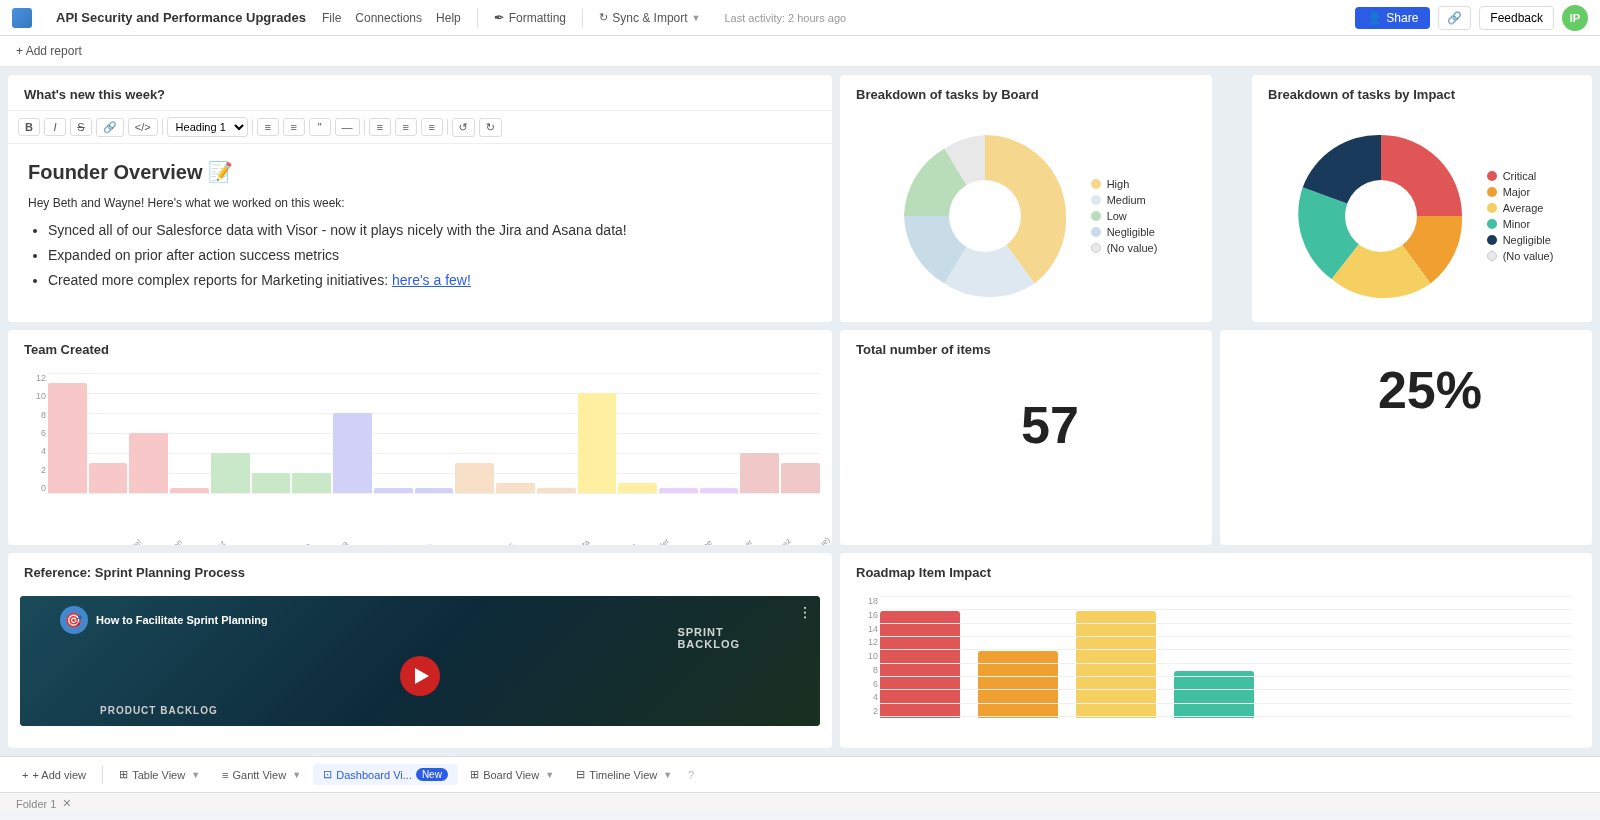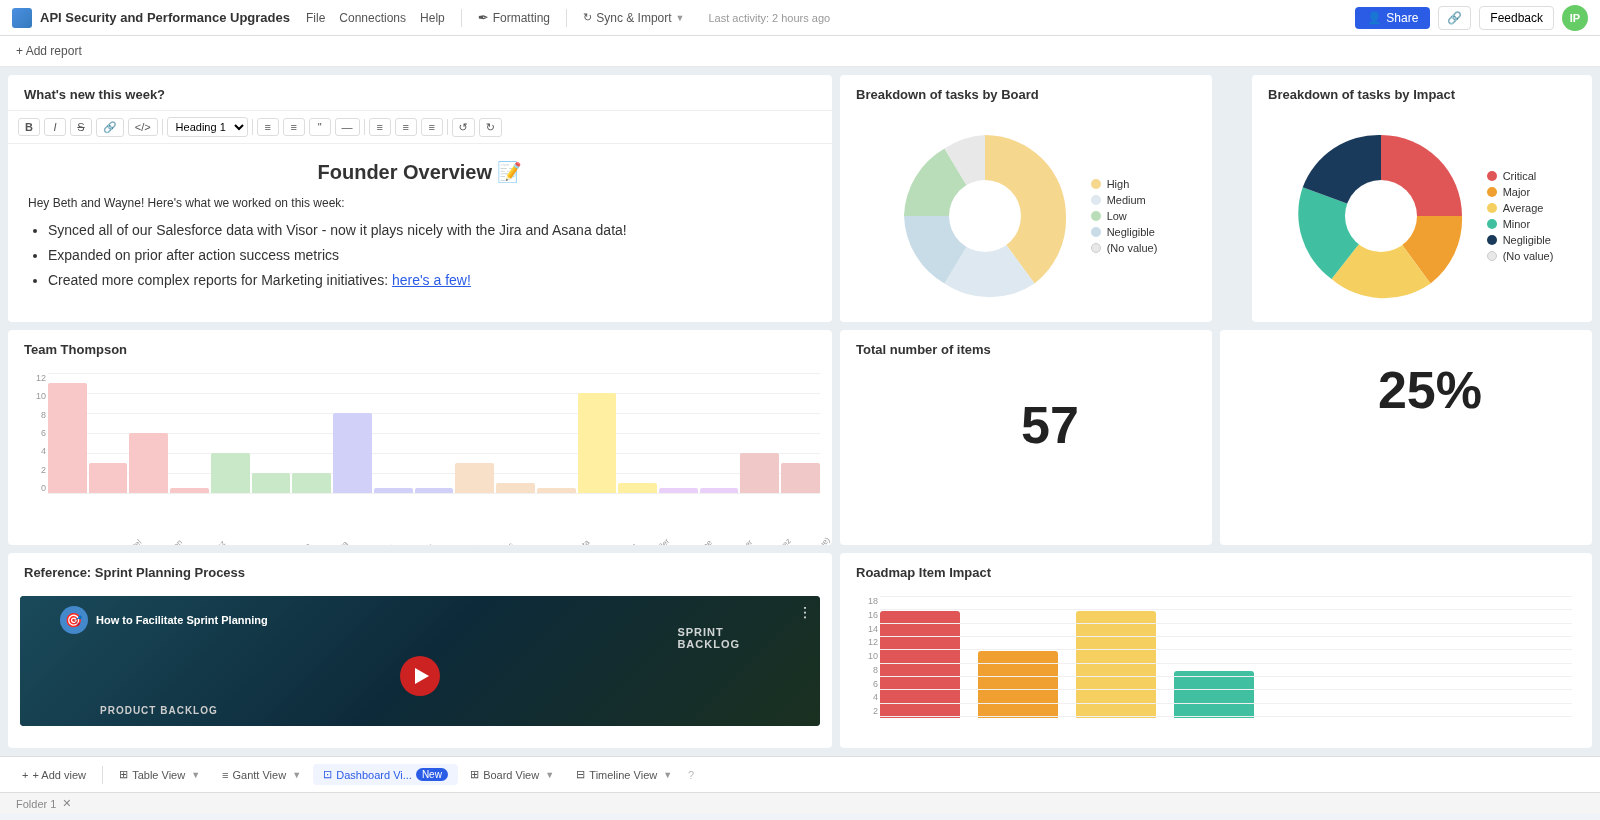--- a/index.html
+++ b/index.html
@@ -1,20 +1,20 @@
 <!DOCTYPE html>
 <html><head>
   <meta charset="utf-8">
   <style>
     * { box-sizing: border-box; margin: 0; padding: 0; }
     body { font-family: -apple-system, BlinkMacSystemFont, 'Segoe UI', sans-serif; background: #f0f4f8; font-size: 13px; color: #333; }
 
     
     .topbar { display: flex; align-items: center; background: #fff; border-bottom: 1px solid #ddd; padding: 0 12px; height: 36px; gap: 16px; }
-    .topbar-logo { display: flex; align-items: center; gap: 8px; font-weight: 600; font-size: 13px; color: #333; }
+    .topbar-logo { display: flex; align-items: center; gap: 24px; font-weight: 600; font-size: 13px; color: #333; }
     .logo-icon { width: 20px; height: 20px; background: linear-gradient(135deg, #4a90e2, #357abd); border-radius: 3px; }
     .topbar-nav { display: flex; gap: 14px; font-size: 12px; color: #555; }
     .topbar-nav span { cursor: pointer; }
     .topbar-divider { width: 1px; height: 18px; background: #ddd; }
     .topbar-formatting { display: flex; align-items: center; gap: 4px; font-size: 12px; color: #555; }
     .topbar-sync { display: flex; align-items: center; gap: 4px; font-size: 12px; color: #555; }
     .topbar-activity { font-size: 11px; color: #999; margin-left: 8px; }
     .topbar-right { margin-left: auto; display: flex; align-items: center; gap: 8px; }
     .btn-share { background: #2b5ce6; color: #fff; border: none; border-radius: 4px; padding: 4px 12px; font-size: 12px; cursor: pointer; display: flex; align-items: center; gap: 4px; }
     .btn-link { background: #fff; border: 1px solid #ddd; border-radius: 4px; padding: 4px 8px; font-size: 12px; cursor: pointer; }
@@ -32,21 +32,21 @@
     .card { background: #fff; margin: 4px; border-radius: 4px; overflow: hidden; }
     .card-header { font-size: 13px; font-weight: 600; color: #333; padding: 12px 16px 8px; }
 
     
     .whats-new { grid-column: 1; grid-row: 1; }
     .editor-toolbar { display: flex; align-items: center; gap: 4px; padding: 6px 10px; border-bottom: 1px solid #eee; border-top: 1px solid #eee; flex-wrap: wrap; }
     .tb-btn { background: none; border: 1px solid #ddd; border-radius: 3px; padding: 2px 6px; font-size: 11px; cursor: pointer; color: #555; min-width: 22px; text-align: center; }
     .tb-select { background: #fff; border: 1px solid #ddd; border-radius: 3px; padding: 2px 4px; font-size: 11px; }
     .tb-divider { width: 1px; height: 16px; background: #ddd; }
     .editor-content { padding: 16px 20px; }
-    .editor-title { text-align: center; font-size: 20px; font-weight: 700; margin-bottom: 12px; }
+    .editor-title { font-size: 20px; font-weight: 700; margin-bottom: 12px; }
     .editor-intro { font-size: 12px; color: #333; margin-bottom: 8px; }
     .editor-list { list-style: disc; padding-left: 20px; font-size: 14px; color: #333; line-height: 1.8; }
     .link-text { color: #2b5ce6; text-decoration: underline; cursor: pointer; }
 
     
     .team-capacity { grid-column: 1; grid-row: 2; }
     .bar-chart { padding: 8px 12px 4px; height: 180px; position: relative; }
 
     
     .effort-chart { grid-column: 2; grid-row: 1; }
@@ -241,21 +241,21 @@
         </div>
         <div class="legend-item">
           <div class="legend-dot" style="background:#e8e8e8; border:1px solid #ccc;"></div>
           <span>(No value)</span>
         </div>
       </div>
     </div>
   </div>
 
   <div class="card team-capacity">
-    <div class="card-header">Team Thompson</div>
+    <div class="card-header">Team Created</div>
     <div class="bar-chart">
       <div style="display:flex; height:170px; align-items:flex-end; position:relative; padding-left:28px; padding-bottom:50px;">
 
         <div style="position:absolute; left:0; top:0; height:120px; display:flex; flex-direction:column; justify-content:space-between; font-size:9px; color:#999; text-align:right; width:26px;">
           <span>12</span>
             <span>10</span>
             <span>8</span>
             <span>6</span>
             <span>4</span>
             <span>2</span>

